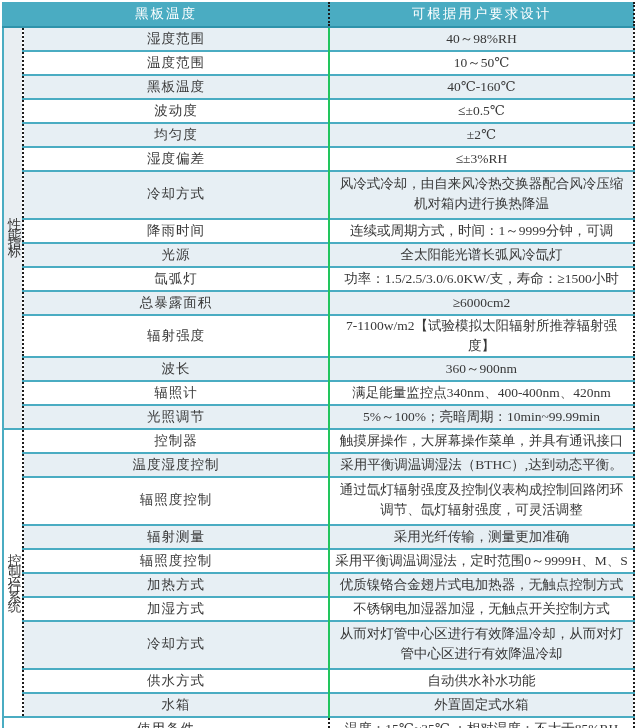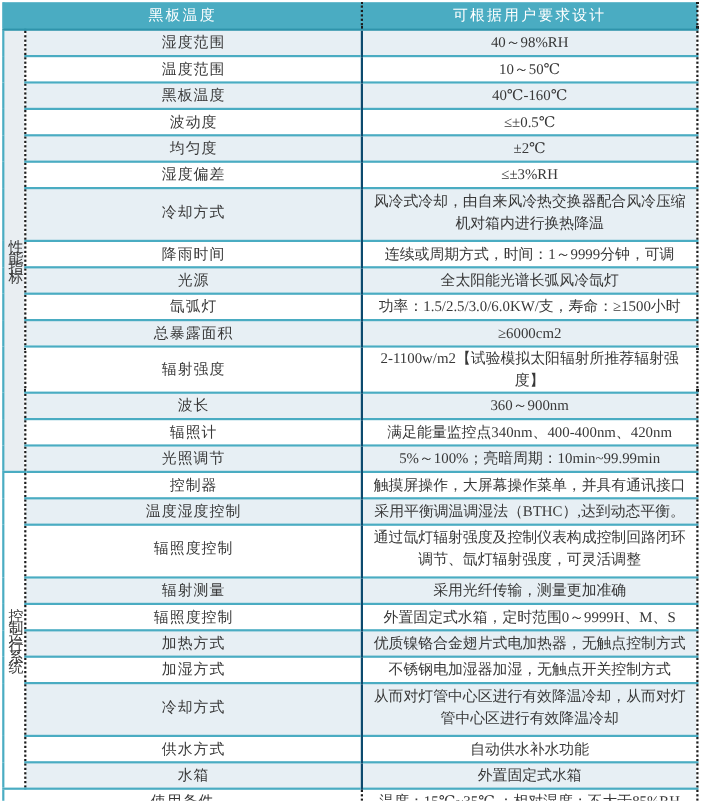--- a/index.html
+++ b/index.html
@@ -43,21 +43,21 @@
     text-align:center;
     vertical-align:middle;
     border-top:2px solid #4aacc2;
     line-height:20px;
     padding:0 4px;
     overflow:hidden;
     margin-left:31px;
   }
   tr.light td.param, tr.light td.value { background:#e7eff4; }
   td.param { letter-spacing:1px; }
-  td.value { border-left:2px solid #0c4a6e; }
+  td.value { border-left:2px solid #22c55e; }
   td.value.dot-left { border-left:2px dotted #1c1c1c; }
 
   td.vlabel {
     background:#e9eef2;
     border-right:2px dotted #1c1c1c;
     padding:0;
     letter-spacing:0;
   }
   td.vlabel.sect2 { background:#ffffff; }
   .vtext {
@@ -127,21 +127,21 @@
   <tr class="s">
     <td class="param">氙弧灯</td>
     <td class="value">功率：1.5/2.5/3.0/6.0KW/支，寿命：≥1500小时</td>
   </tr>
   <tr class="s light">
     <td class="param">总暴露面积</td>
     <td class="value">≥6000cm2</td>
   </tr>
   <tr class="s">
     <td class="param">辐射强度</td>
-    <td class="value">2-1100w/m2【试验模拟太阳辐射所推荐辐射强度】</td>
+    <td class="value">7-1100w/m2【试验模拟太阳辐射所推荐辐射强度】</td>
   </tr>
   <tr class="s light">
     <td class="param">波长</td>
     <td class="value">360～900nm</td>
   </tr>
   <tr class="s">
     <td class="param">辐照计</td>
     <td class="value">满足能量监控点340nm、400-400nm、420nm</td>
   </tr>
   <tr class="s light">
@@ -161,21 +161,21 @@
   <tr class="d">
     <td class="param">辐照度控制</td>
     <td class="value">通过氙灯辐射强度及控制仪表构成控制回路闭环调节、氙灯辐射强度，可灵活调整</td>
   </tr>
   <tr class="s light">
     <td class="param">辐射测量</td>
     <td class="value">采用光纤传输，测量更加准确</td>
   </tr>
   <tr class="s">
     <td class="param">辐照度控制</td>
-    <td class="value">外置固定式水箱，定时范围0～9999H、M、S</td>
+    <td class="value">采用平衡调温调湿法，定时范围0～9999H、M、S</td>
   </tr>
   <tr class="s light">
     <td class="param">加热方式</td>
     <td class="value">优质镍铬合金翅片式电加热器，无触点控制方式</td>
   </tr>
   <tr class="s">
     <td class="param">加湿方式</td>
     <td class="value">不锈钢电加湿器加湿，无触点开关控制方式</td>
   </tr>
   <tr class="d light">

